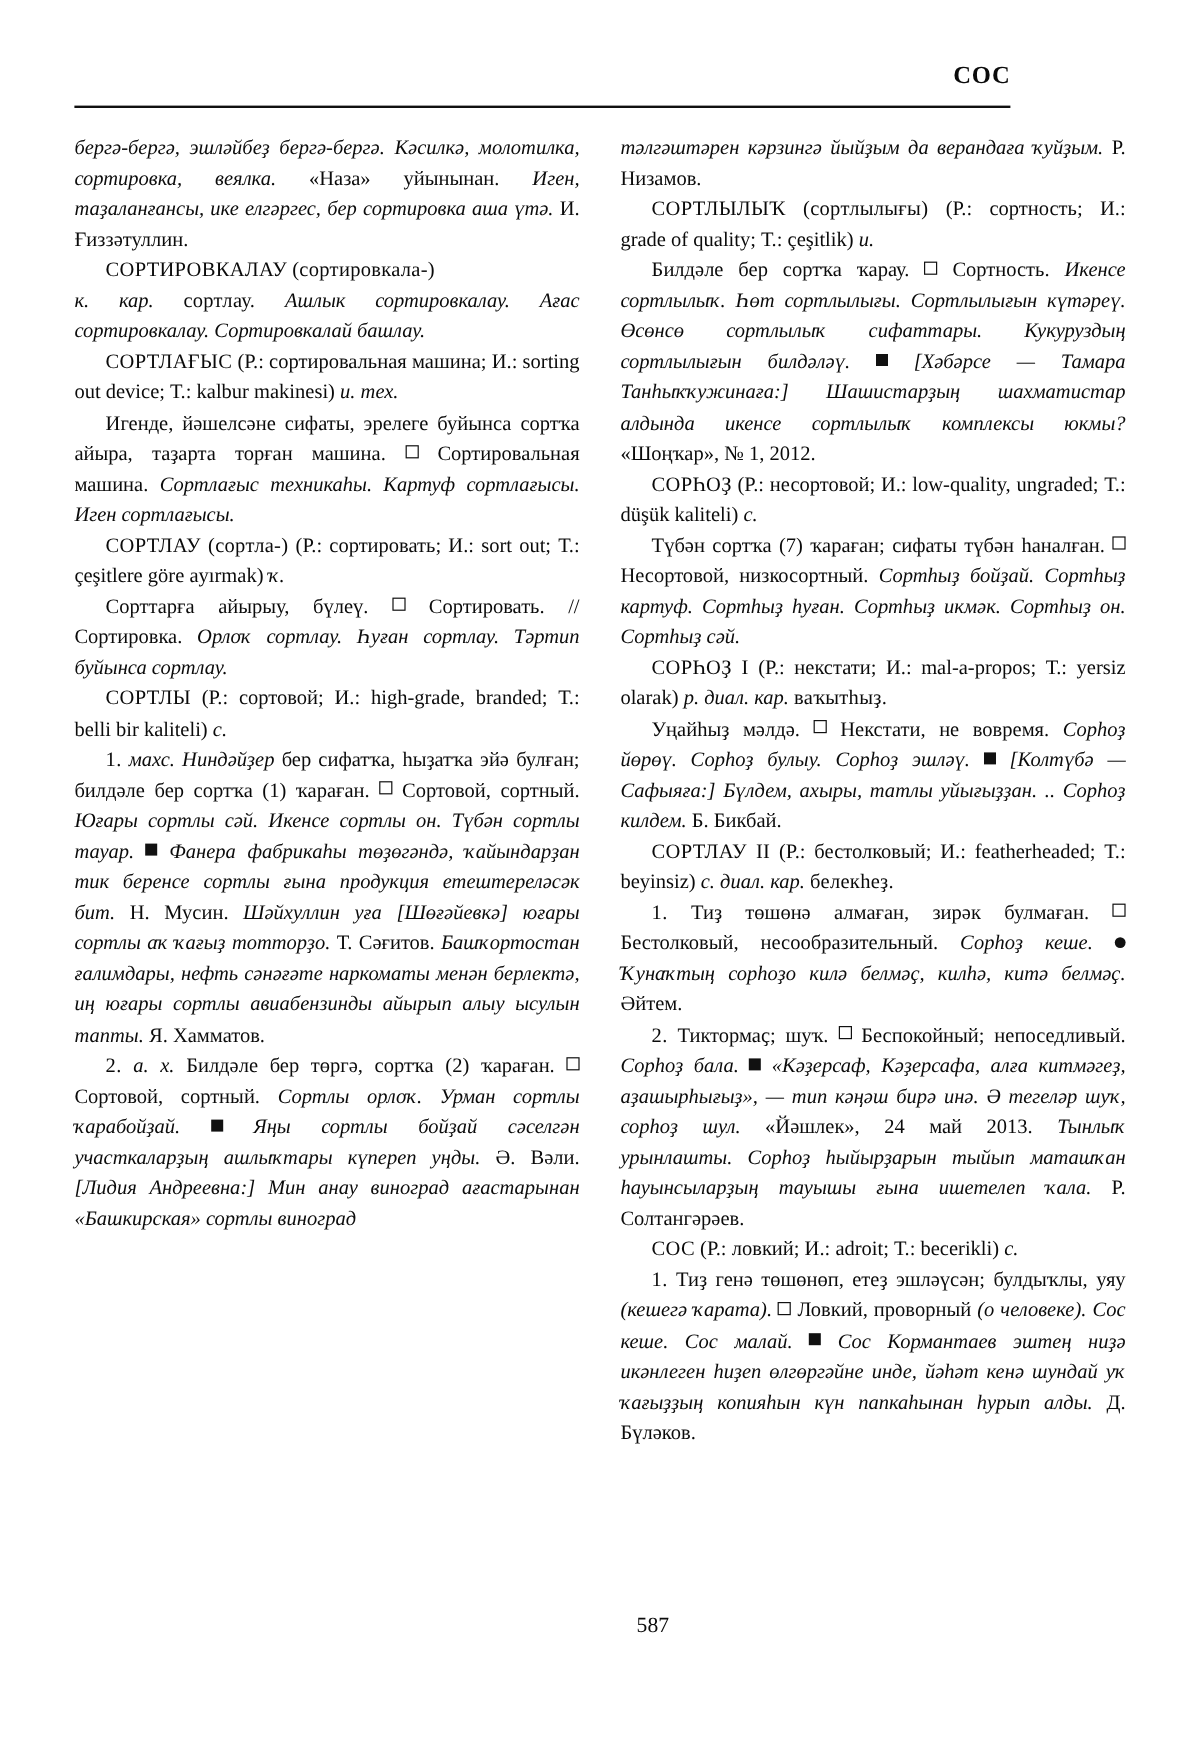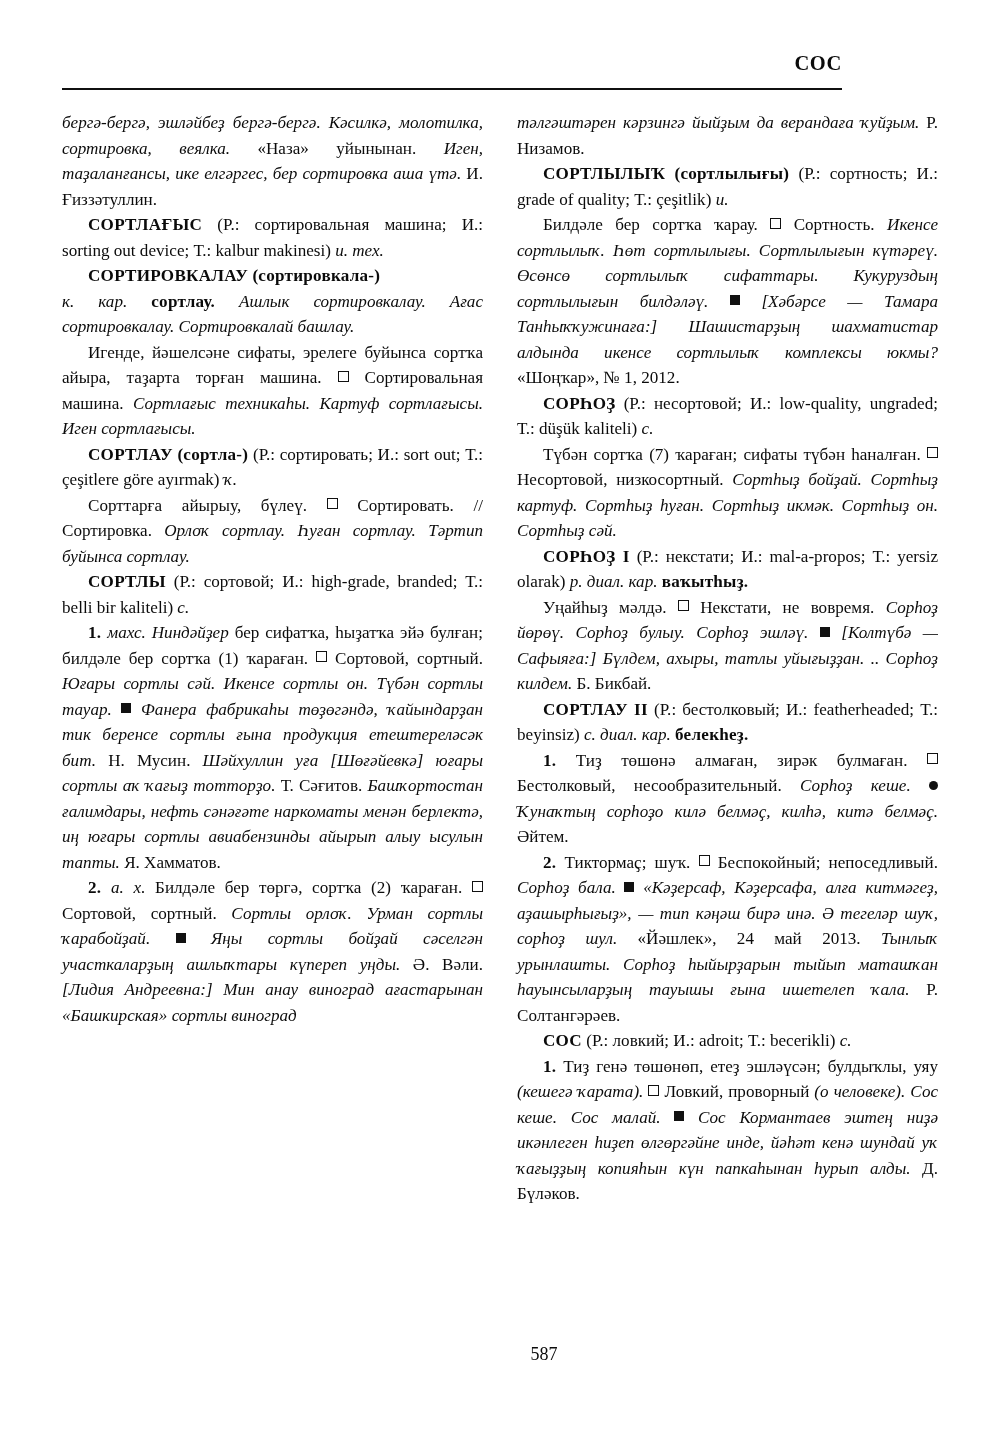--- a/index.html
+++ b/index.html
@@ -69,21 +69,21 @@
     text-align: justify;
     text-justify: inter-word;
     -webkit-hyphens: none;
     hyphens: none;
     word-spacing: 0px;
   }
   p.indent { text-indent: 26px; }
   p.noindent { text-indent: 0; }
 
   
-  .hw { font-weight: bold; letter-spacing: 0.25px; }
+  .hw { font-weight: normal; letter-spacing: 0.25px; }
   .it { font-style: italic; }
 
   
   .sq-open, .sq-fill, .dot-fill {
     display: inline-block;
     vertical-align: 0.08em;
   }
   .sq-open {
     width: 9px; height: 9px;
     border: 1.4px solid #111;
@@ -119,23 +119,23 @@
     <span class="running-head-text">СОС</span>
   </div>
   <div class="head-rule"></div>
 
   <div class="columns">
 
     <div class="col">
 
       <p class="noindent"><span class="it">бергә-бергә, эшләйбеҙ бергә-бергә. Кәсилкә, молотилка, сортировка, веялка.</span><span> «Наза» уйынынан. </span><span class="it">Иген, таҙаланғансы, ике елгәргес, бер сортировка аша үтә.</span><span> И. Ғиззәтуллин.</span></p>
 
+      <p class="indent"><span class="hw">СОРТИРОВКАЛАУ</span> <span class="hw">(сортировкала-)</span><br><span class="it">к. кар.</span> <span class="hw">сортлау.</span> <span class="it">Ашлык сортировкалау. Ағас сортировкалау. Сортировкалай башлау.</span></p>
+
       <p class="indent"><span class="hw">СОРТЛАҒЫС</span> <span>(Р.: сортировальная машина; И.: sorting out device; Т.: kalbur makinesi)</span> <span class="it">и. тех.</span></p>
-
-      <p class="indent"><span class="hw">СОРТИРОВКАЛАУ</span> <span class="hw">(сортировкала-)</span><br><span class="it">к. кар.</span> <span class="hw">сортлау.</span> <span class="it">Ашлык сортировкалау. Ағас сортировкалау. Сортировкалай башлау.</span></p>
       <p class="indent"><span>Игенде, йәшелсәне сифаты, эрелеге буйынса сортҡа айыра, таҙарта торған машина.</span> <span class="sq-open"></span> <span>Сортировальная машина.</span> <span class="it">Сортлағыс техникаһы. Картуф сортлағысы. Иген сортлағысы.</span></p>
 
       <p class="indent"><span class="hw">СОРТЛАУ</span> <span class="hw">(сортла-)</span> <span>(Р.: сортировать; И.: sort out; Т.: çeşitlere göre ayırmak)</span> <span class="it">ҡ.</span></p>
       <p class="indent"><span>Сорттарға айырыу, бүлеү.</span> <span class="sq-open"></span> <span>Сортировать. // Сортировка.</span> <span class="it">Орлоҡ сортлау. Һуған сортлау. Тәртип буйынса сортлау.</span></p>
 
 
       <p class="indent"><span class="hw">СОРТЛЫ</span> <span>(Р.: сортовой; И.: high-grade, branded; Т.: belli bir kaliteli)</span> <span class="it">с.</span></p>
 
       <p class="indent"><span class="hw">1.</span> <span class="it">махс.</span> <span class="it">Ниндәйҙер</span> <span>бер сифатҡа, һыҙатҡа эйә булған; билдәле бер сортҡа (1) ҡараған.</span> <span class="sq-open"></span> <span>Сортовой, сортный.</span> <span class="it">Юғары сортлы сәй. Икенсе сортлы он. Түбән сортлы тауар.</span> <span class="sq-fill"></span> <span class="it">Фанера фабрикаһы төҙөгәндә, ҡайындарҙан тик беренсе сортлы ғына продукция етештереләсәк бит.</span> <span>Н. Мусин.</span> <span class="it">Шәйхуллин уға [Шөғәйевкә] юғары сортлы аҡ ҡағыҙ тотторҙо.</span> <span>Т. Сәғитов.</span> <span class="it">Башҡортостан ғалимдары, нефть сәнәғәте наркоматы менән берлектә, иң юғары сортлы авиабензинды айырып алыу ысулын тапты.</span> <span>Я. Хамматов.</span></p>
 

